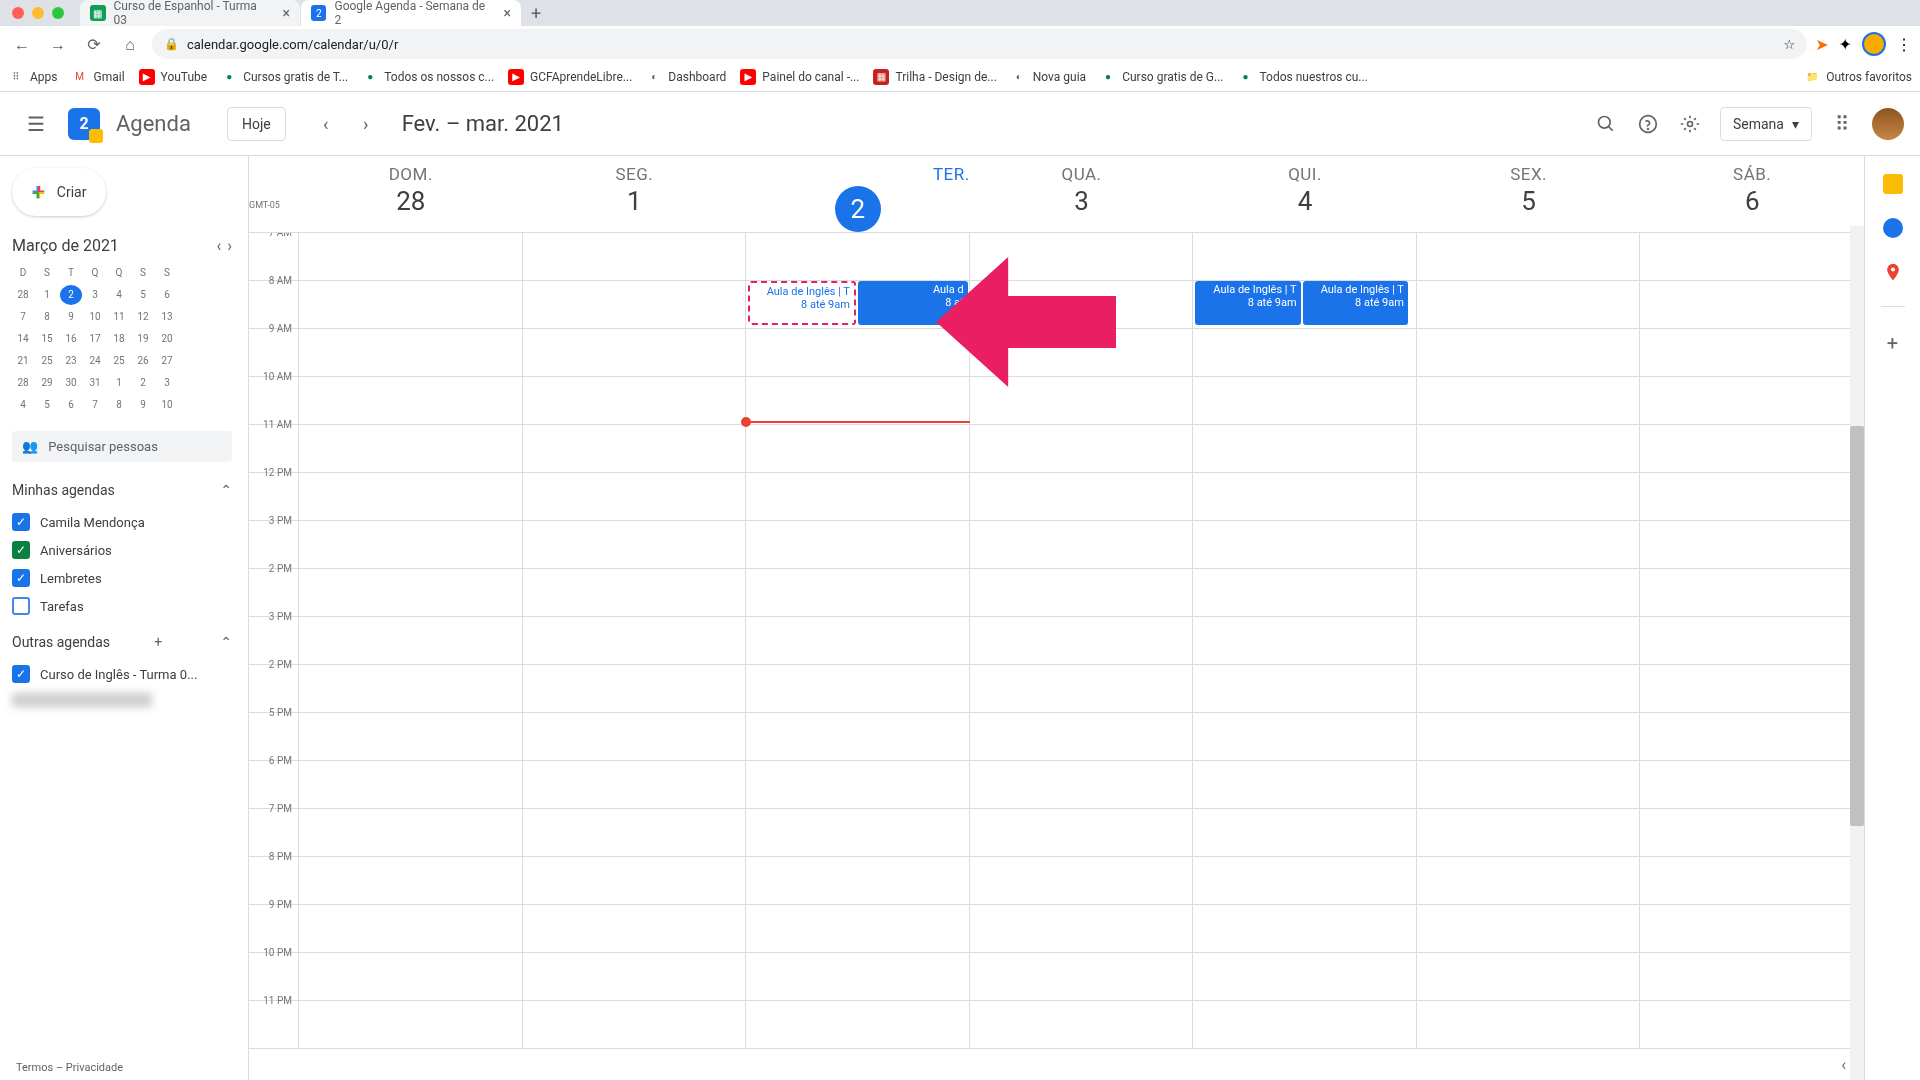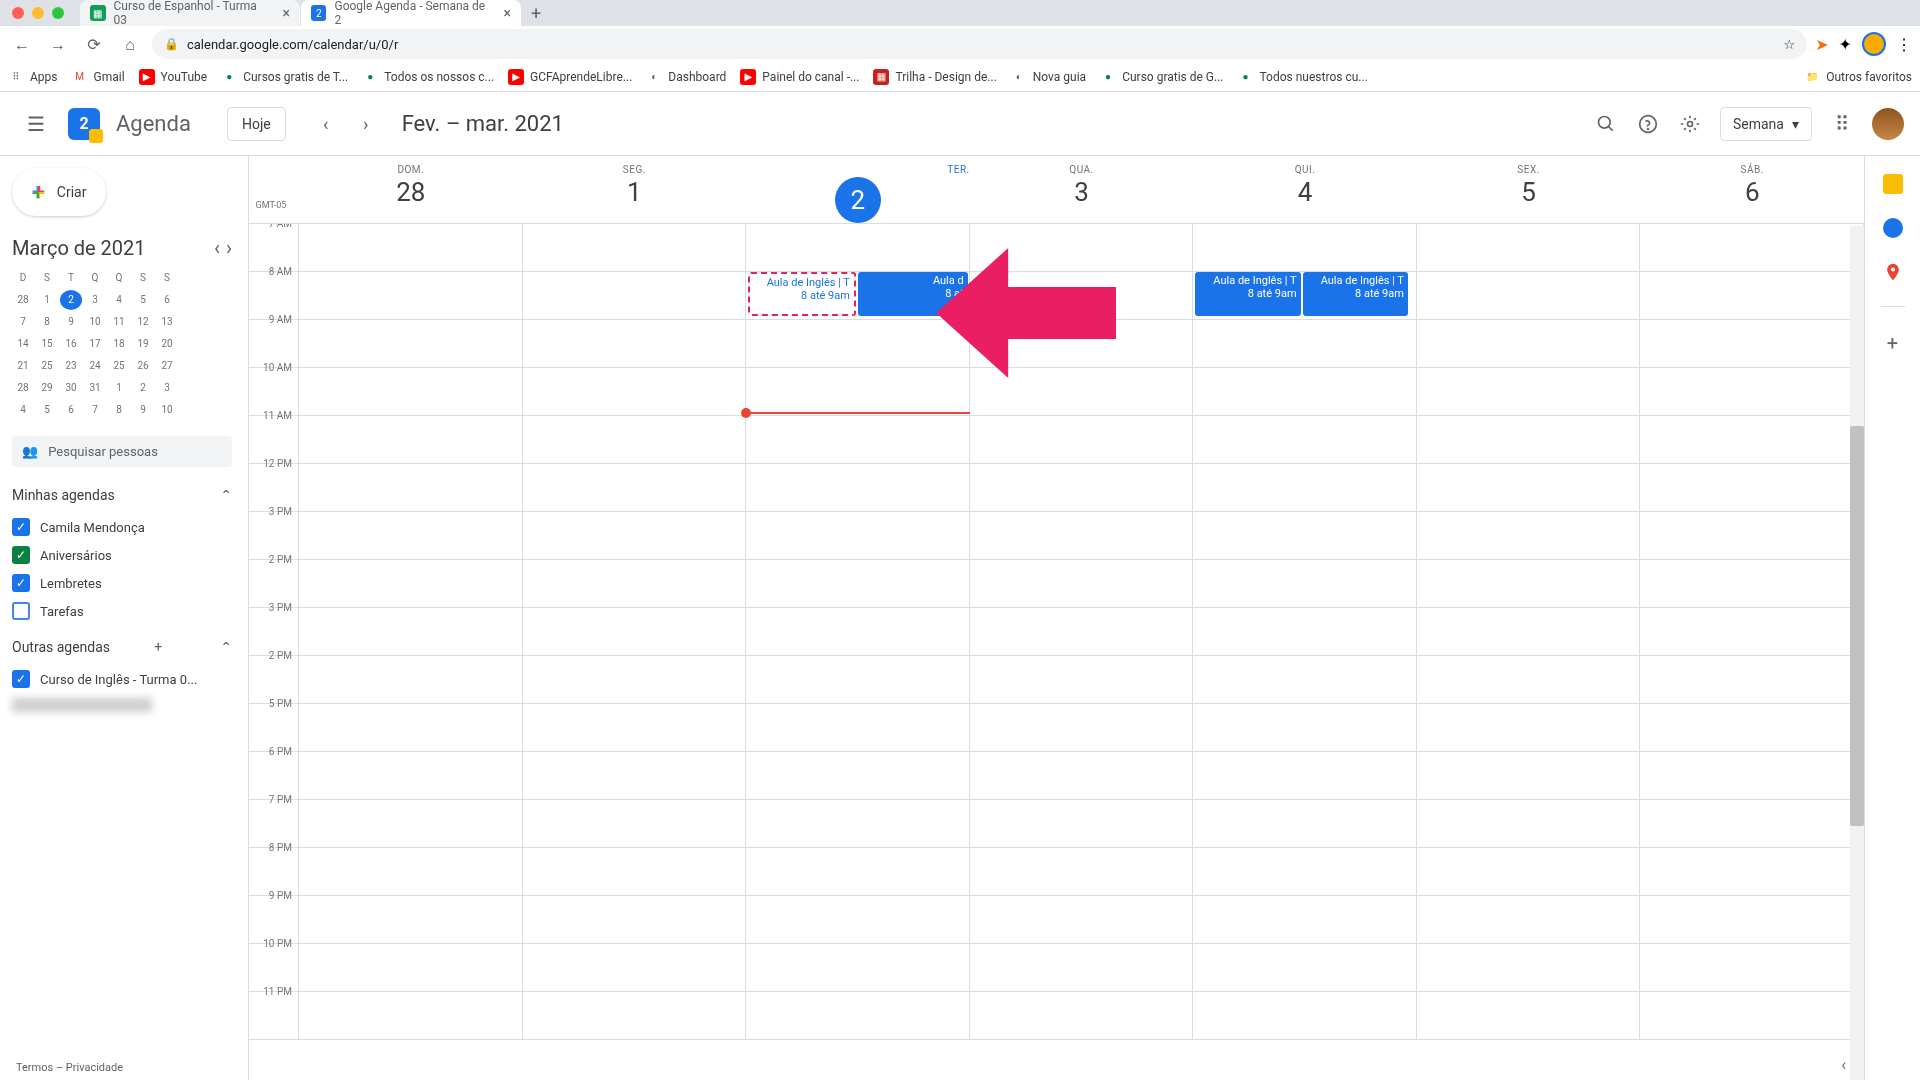--- a/index.html
+++ b/index.html
@@ -41,40 +41,40 @@
 .hdr-ic { width: 24px; height: 24px; display: flex; align-items: center; justify-content: center; color: #5f6368; font-size: 20px; }
 .view-select { border: 1px solid #dadce0; padding: 8px 12px; border-radius: 4px; font-size: 14px; color: #3c4043; display: flex; align-items: center; gap: 8px; }
 .avatar2 { width: 32px; height: 32px; border-radius: 50%; background: linear-gradient(#8d5524, #c68642); }
 
 
 .app-body { display: flex; height: calc(1080px - 92px - 64px); }
 .sidebar { width: 248px; padding: 12px 16px 12px 12px; overflow: hidden; position: relative; }
 .create-btn { display: flex; align-items: center; gap: 12px; box-shadow: 0 1px 3px rgba(0,0,0,.2); border-radius: 28px; padding: 10px 20px; width: fit-content; background: #fff; margin-bottom: 20px; }
 .plus { font-size: 24px; background: conic-gradient(#ea4335 0 90deg,#fbbc04 0 180deg,#34a853 0 270deg,#4285f4 0); -webkit-background-clip: text; color: transparent; font-weight: 900; }
 .create-label { font-size: 14px; color: #3c4043; }
-.month-hdr { display: flex; align-items: center; font-size: 20px; color: #3c4043; margin-bottom: 8px; }
+.month-hdr { display: flex; align-items: center; font-size: 16px; color: #3c4043; margin-bottom: 8px; }
 .month-nav { margin-left: auto; display: flex; gap: 6px; color: #5f6368; }
 .mini-grid { display: grid; grid-template-columns: repeat(7, 22px); gap: 2px 2px; text-align: center; font-size: 10px; color: #70757a; margin-bottom: 16px; }
 .mini-grid div { height: 20px; line-height: 20px; width: 22px; }
 .mini-grid .hdr { color: #70757a; font-weight: normal; }
 .mini-grid .today { background: #1a73e8; color: #fff; border-radius: 50%; }
 .search-ppl { background: #f1f3f4; border-radius: 4px; padding: 8px 10px; font-size: 13px; color: #5f6368; display: flex; align-items: center; gap: 10px; margin-bottom: 20px; }
 .section { font-size: 14px; color: #3c4043; display: flex; align-items: center; margin-bottom: 10px; }
 .section .chev { margin-left: auto; color: #5f6368; }
 .cal-item { display: flex; align-items: center; gap: 10px; font-size: 13px; color: #3c4043; padding: 5px 0; }
 .cbox { width: 18px; height: 18px; border-radius: 3px; border: 2px solid; display: inline-flex; align-items: center; justify-content: center; color: #fff; font-size: 12px; }
 .terms { position: absolute; bottom: 6px; left: 16px; font-size: 11px; color: #5f6368; }
 
 
 .cal-area { flex: 1; display: flex; overflow: hidden; border-left: 1px solid #dadce0; position: relative; }
 .cal-main { flex: 1; overflow: hidden; position: relative; }
 .day-headers { display: grid; grid-template-columns: 50px repeat(7, 1fr); border-bottom: 1px solid #dadce0; }
-.gmt { font-size: 9px; color: #70757a; text-align: center; padding: 44px 6px 2px 0; }
+.gmt { font-size: 9px; color: #70757a; text-align: left; padding: 44px 6px 2px 0; }
 .day-h { text-align: center; padding-top: 8px; }
-.day-h .dow { font-size: 10px; color: #70757a; letter-spacing: .5px; }
+.day-h .dow { font-size: 17px; color: #70757a; letter-spacing: .5px; }
 .day-h .num { font-size: 26px; color: #3c4043; margin-top: 2px; }
 .day-h.today .dow { color: #1a73e8; text-align: right; }
 .day-h.today .num span { display: inline-flex; width: 46px; height: 46px; background: #1a73e8; color: #fff; border-radius: 50%; align-items: center; justify-content: center; }
 .grid-scroll { height: calc(100% - 70px); overflow: hidden; position: relative; }
 .time-grid { display: grid; grid-template-columns: 50px repeat(7, 1fr); position: relative; }
 .time-col { border-right: 1px solid #dadce0; }
 .hour-row { height: 48px; border-bottom: 1px solid #dadce0; position: relative; }
 .time-label { font-size: 10px; color: #70757a; text-align: right; padding-right: 6px; position: relative; top: -6px; }
 .event { position: absolute; background: #1a73e8; color: #fff; font-size: 11px; padding: 2px 4px; border-radius: 3px; overflow: hidden; }
 .event.outline { background: #fff; color: #1a73e8; border: 1px solid #1a73e8; }

